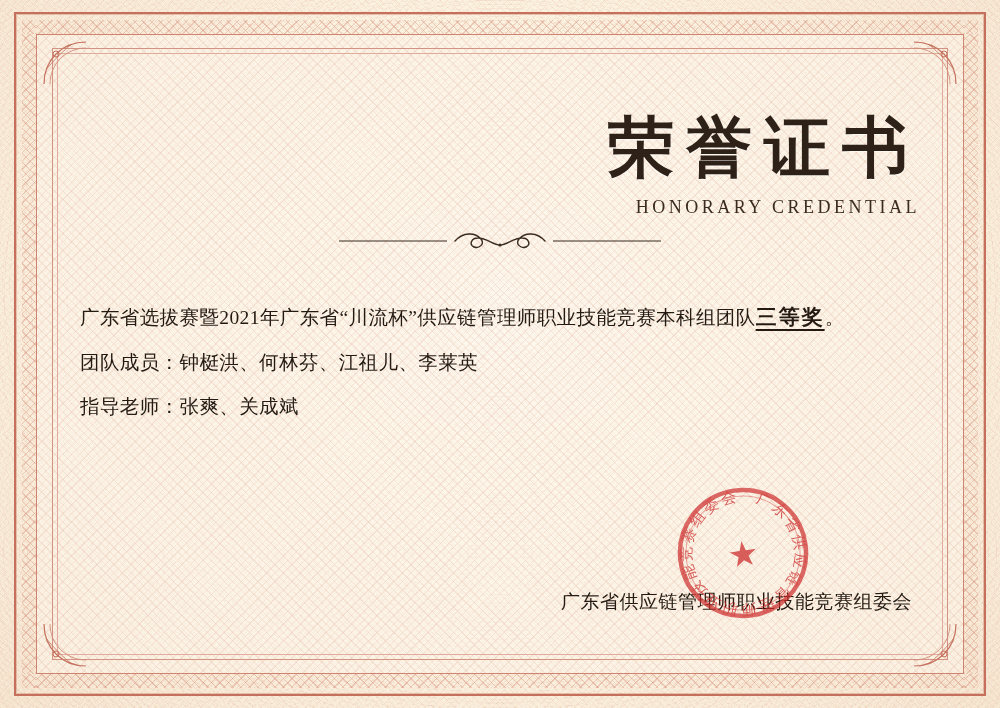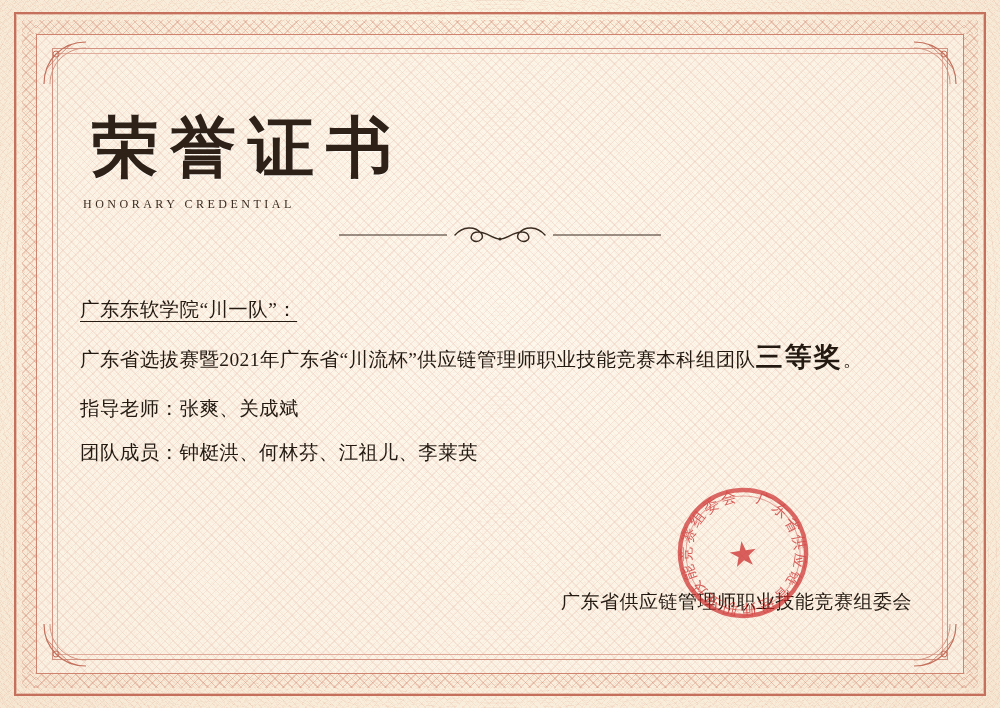--- a/index.html
+++ b/index.html
@@ -87,37 +87,37 @@
   .corner.bl { left: 42px; bottom: 40px; transform: scaleY(-1); }
   .corner.br { right: 42px; bottom: 40px; transform: scale(-1,-1); }
 
   
   .content {
     position: absolute;
     left: 80px; top: 66px; right: 80px; bottom: 66px;
   }
 
   .title-block {
-    text-align: left;
+    text-align: right;
     margin-top: 46px;
   }
   .cert-title {
     font-family: "Liberation Serif", "DejaVu Serif", serif;
     font-size: 66px;
     font-weight: bold;
     letter-spacing: 12px;
     color: #2d2118;
     line-height: 1.1;
     text-indent: 12px;
     text-shadow: 0 1px 0 rgba(255,255,255,0.6);
   }
   .cert-subtitle {
     margin-top: 12px;
     font-family: "Liberation Serif", "DejaVu Serif", serif;
-    font-size: 12px;
+    font-size: 18px;
     letter-spacing: 3.5px;
     color: #3a2b20;
     text-indent: 3px;
   }
   .flourish {
     margin: 10px auto 0;
     width: 330px;
     height: 26px;
   }
   .flourish svg { display: block; }
@@ -131,22 +131,23 @@
     letter-spacing: 0.4px;
   }
   .addressee {
     text-decoration: underline;
     text-underline-offset: 5px;
     text-decoration-thickness: 1px;
   }
   .p-indent { text-indent: 2em; }
   .award {
     font-weight: bold;
-    font-size: 27px;
+    font-size: 21px;
     letter-spacing: 2px;
+    text-decoration: underline;
     text-underline-offset: 5px;
   }
   .meta-line { margin-top: 4px; }
 
   .signature-block {
     position: absolute;
     right: 8px;
     bottom: 22px;
     text-align: right;
     color: #241a12;
@@ -225,27 +226,24 @@
           <line x1="4" y1="13" x2="112" y2="13" stroke="#3a2b20" stroke-width="1.1"></line>
           <line x1="218" y1="13" x2="326" y2="13" stroke="#3a2b20" stroke-width="1.1"></line>
           <path d="M120,13 C128,4 140,4 146,11 C150,16 144,21 139,19 C134,17 136,10 143,10 C152,10 158,17 165,17 C172,17 178,10 187,10 C194,10 196,17 191,19 C186,21 180,16 184,11 C190,4 202,4 210,13" fill="none" stroke="#3a2b20" stroke-width="1.4" stroke-linecap="round"></path>
           <circle cx="165" cy="17" r="1.6" fill="#3a2b20"></circle>
         </svg>
       </div>
     </div>
 
     <div class="body-text">
       <div>
-        <span class="addressee">广东东软学院“川一队”：</span>
-      </div>
-      <div>
         <span>广东省选拔赛暨2021年广东省“川流杯”供应链管理师职业技能竞赛本科组团队</span><span class="award">三等奖</span><span>。</span>
       </div>
+      <div class="meta-line">团队成员：钟梃洪、何林芬、江祖儿、李莱英</div>
       <div class="meta-line">指导老师：张爽、关成斌</div>
-      <div class="meta-line">团队成员：钟梃洪、何林芬、江祖儿、李莱英</div>
     </div>
 
     <div class="signature-block">
       <div>广东省供应链管理师职业技能竞赛组委会</div>
     </div>
   </div>
 
   <div class="seal">
     <svg width="138" height="138" viewBox="0 0 138 138">
       <defs>

